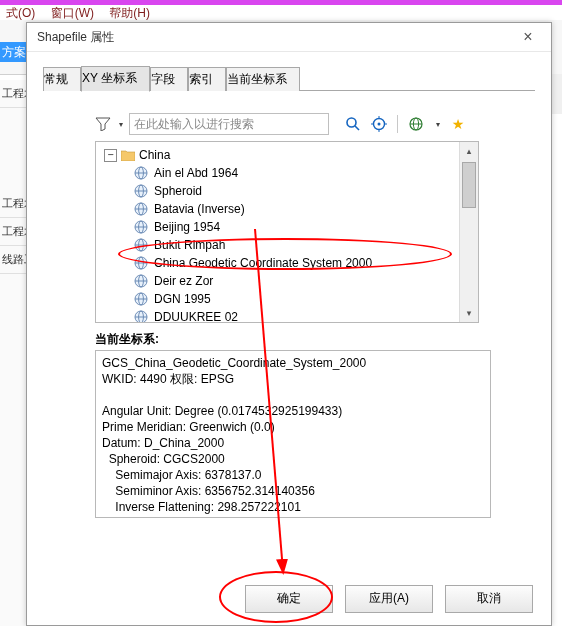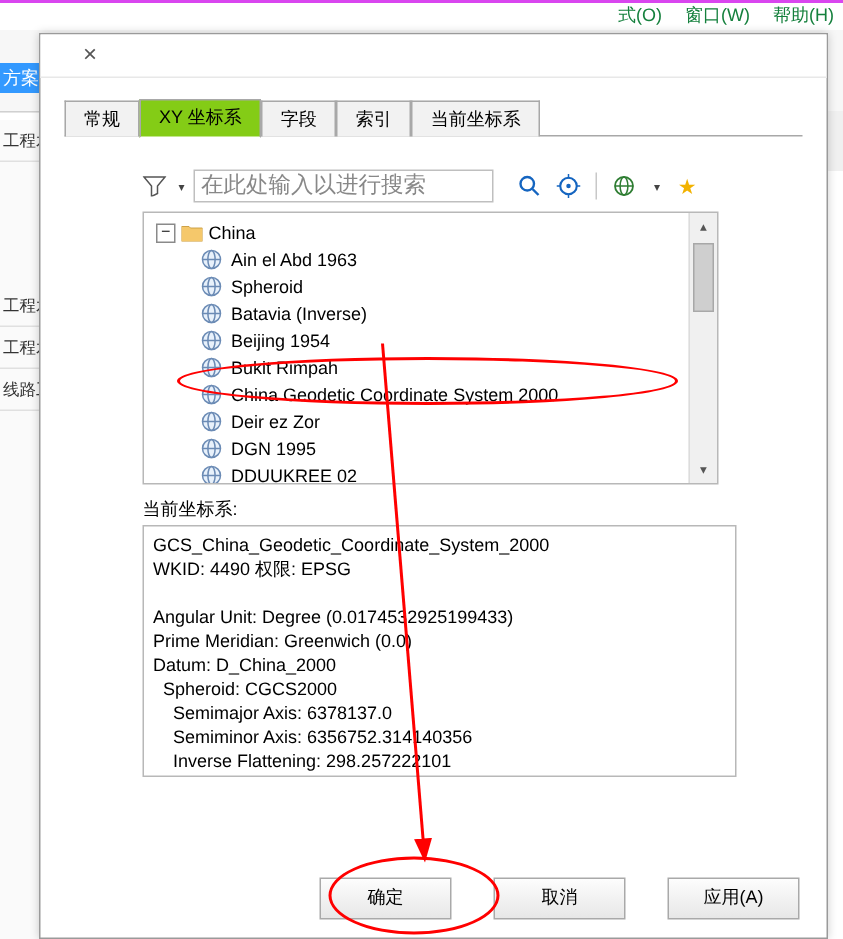--- a/index.html
+++ b/index.html
@@ -1,46 +1,46 @@
 <!DOCTYPE html>
 <html><head>
 <meta charset="utf-8">
 <style>
   html,body{margin:0;padding:0;font-family:"Microsoft YaHei","Segoe UI",Tahoma,sans-serif;font-size:12px;background:#fff;color:#000;}
   .root{position:relative;width:562px;height:626px;overflow:hidden;background:#fff;}
 
   
-  .menubar{position:absolute;left:0;top:0;width:562px;height:18px;border-top:2px solid #d946ef;color:#15803d;text-align:right;}
+  .menubar{position:absolute;left:0;top:0;width:562px;height:18px;border-top:5px solid #d946ef;color:#7f1d1d;}
   .menubar span{display:inline-block;padding:0 6px;}
   .bg-toolbar{position:absolute;left:0;top:20px;width:562px;height:54px;background:#f7f7f7;border-bottom:1px solid #d0d0d0;}
   .bg-toolbar .hl{position:absolute;left:0;top:22px;width:44px;height:20px;background:#3399ff;color:#fff;font-size:12px;line-height:20px;padding-left:2px;}
   .bg-sidebar{position:absolute;left:0;top:80px;width:44px;height:546px;background:#fafafa;border-right:1px solid #d0d0d0;}
   .bg-sidebar div{writing-mode:horizontal-tb;font-size:11px;color:#333;padding:6px 2px;border-bottom:1px solid #e0e0e0;}
   
   .bg-right{position:absolute;right:0;top:74px;width:14px;height:40px;background:#f0f0f0;}
 
   
   .dialog{position:absolute;left:26px;top:22px;width:524px;height:602px;background:#fff;border:1px solid #9a9a9a;box-shadow:0 0 6px rgba(0,0,0,.2);}
   .titlebar{height:28px;line-height:28px;padding-left:10px;background:#fff;border-bottom:1px solid #e8e8e8;display:flex;align-items:center;}
   .titlebar .ttl{flex:1;color:#333;}
   .titlebar .closex{width:46px;text-align:center;color:#555;font-size:16px;font-family:Arial;}
   .body{position:relative;padding:10px 16px 0 16px;}
 
   
   .tabs{height:24px;border-bottom:1px solid #a8a8a8;display:flex;margin-top:4px;}
-  .tab{border:1px solid #a8a8a8;border-bottom:none;background:#fff;margin-right:0;padding:3px 12px 0 12px;height:20px;position:relative;top:1px;}
-  .tab.active{background:#84cc16;border-bottom:1px solid #fff;height:21px;top:0px;z-index:2;}
+  .tab{border:1px solid #a8a8a8;border-bottom:none;background:#fff;margin-right:0;padding:3px 12px 0 0;height:20px;position:relative;top:1px;}
+  .tab.active{background:#e5e5e5;border-bottom:1px solid #fff;height:21px;top:0px;z-index:2;}
   .tab.inactive{background:#f2f2f2;}
 
   
   .toolrow{display:flex;align-items:center;margin:22px 0 6px 52px;gap:6px;}
   .filter-icn{width:16px;height:14px;display:inline-block;position:relative;}
   .filter-icn svg{display:block;}
   .drop-tri{font-size:8px;color:#444;margin-left:2px;}
-  .search{flex:0 0 190px;height:20px;border:1px solid #bfbfbf;padding:0 4px;color:#888;line-height:20px;font-size:15px;background:#fff;}
+  .search{flex:0 0 190px;height:20px;border:1px solid #bfbfbf;padding:0 4px;color:#888;line-height:20px;font-size:12px;background:#fff;}
   .tool-icons{display:flex;align-items:center;gap:10px;margin-left:10px;}
   .ico{width:16px;height:16px;display:inline-flex;align-items:center;justify-content:center;}
   .sep{width:1px;height:18px;background:#c8c8c8;}
   .star{color:#f2b200;font-size:14px;}
 
   
   .treebox{position:relative;margin-left:52px;width:382px;height:180px;border:1px solid #b8b8b8;background:#fff;overflow:hidden;}
   .tree{padding:4px 4px 4px 8px;}
   .node{display:flex;align-items:center;height:18px;gap:4px;}
   .node .exp{width:11px;height:11px;border:1px solid #8a8a8a;font-size:10px;line-height:9px;text-align:center;font-family:Consolas,monospace;color:#333;}
@@ -50,27 +50,27 @@
   .vscroll{position:absolute;right:0;top:0;width:18px;height:100%;background:#f0f0f0;border-left:1px solid #dcdcdc;display:flex;flex-direction:column;}
   .vscroll .btn{height:18px;background:#f0f0f0;display:flex;align-items:center;justify-content:center;color:#555;font-size:9px;}
   .vscroll .track{flex:1;position:relative;}
   .vscroll .thumb{position:absolute;left:2px;right:2px;top:2px;height:44px;background:#cfcfcf;border:1px solid #a8a8a8;}
 
   
   .anno-ellipse{position:absolute;border:2px solid #ff0000;border-radius:50%;pointer-events:none;}
   .anno-arrow{position:absolute;pointer-events:none;}
 
   
-  .curlabel{margin:8px 0 2px 52px;}
+  .curlabel{margin:8px 0 2px 52px;font-weight:bold;}
 
   
   .details{margin-left:52px;width:382px;height:158px;border:1px solid #b8b8b8;background:#fff;padding:4px 6px;font-size:12px;line-height:16px;white-space:pre;overflow:hidden;color:#000;}
 
   
-  .btnrow{position:absolute;left:0;right:0;bottom:12px;display:flex;justify-content:flex-end;gap:28px;padding-right:18px;}
+  .btnrow{position:absolute;left:0;right:0;bottom:12px;display:flex;justify-content:flex-end;gap:12px;padding-right:18px;}
   .wbtn{min-width:86px;height:26px;border:1px solid #a9a9a9;background:linear-gradient(#fdfdfd,#e7e7e7);text-align:center;line-height:24px;}
   .ell2{position:absolute;border:2px solid #ff0000;border-radius:50%;pointer-events:none;}
 </style>
 </head>
 <body>
 
 <div class="root">
 
   <div class="menubar">
     <span>式(O)</span>
@@ -84,20 +84,21 @@
     <div>工程水</div>
     <div style="height:70px;border:none"></div>
     <div>工程水</div>
     <div>工程水</div>
     <div>线路工</div>
   </div>
   <div class="bg-right"></div>
 
   <div class="dialog">
     <div class="titlebar">
+      <span class="ttl">Shapefile 属性</span>
       <span class="closex">×</span>
     </div>
 
     <div class="body">
 
       <div class="tabs">
         <div class="tab inactive">常规</div>
         <div class="tab active">XY 坐标系</div>
         <div class="tab inactive">字段</div>
         <div class="tab inactive">索引</div>
@@ -153,21 +154,21 @@
             </span>
             <span>China</span>
           </div>
           <div id="leaves">
               <div class="leaf">
                 <span class="globe"><svg viewBox="0 0 14 14" width="14" height="14">
                     <circle cx="7" cy="7" r="6" fill="#e8f1fb" stroke="#6b8bb5"></circle>
                     <ellipse cx="7" cy="7" rx="2.4" ry="6" fill="none" stroke="#6b8bb5"></ellipse>
                     <line x1="1" y1="7" x2="13" y2="7" stroke="#6b8bb5"></line>
                   </svg></span>
-                <span>Ain el Abd 1963</span>
+                <span>Ain el Abd 1964</span>
               </div>
               <div class="leaf">
                 <span class="globe"><svg viewBox="0 0 14 14" width="14" height="14">
                     <circle cx="7" cy="7" r="6" fill="#e8f1fb" stroke="#6b8bb5"></circle>
                     <ellipse cx="7" cy="7" rx="2.4" ry="6" fill="none" stroke="#6b8bb5"></ellipse>
                     <line x1="1" y1="7" x2="13" y2="7" stroke="#6b8bb5"></line>
                   </svg></span>
                 <span>Spheroid</span>
               </div>
               <div class="leaf">
@@ -248,22 +249,22 @@
 Prime Meridian: Greenwich (0.0)
 Datum: D_China_2000
   Spheroid: CGCS2000
     Semimajor Axis: 6378137.0
     Semiminor Axis: 6356752.314140356
     Inverse Flattening: 298.257222101</div>
     </div>
 
     <div class="btnrow">
       <div class="wbtn">确定</div>
+      <div class="wbtn">应用(A)</div>
       <div class="wbtn">取消</div>
-      <div class="wbtn">应用(A)</div>
     </div>
 
     <div class="ell2" style="left:192px;bottom:2px;width:110px;height:48px;"></div>
 
     <svg class="anno-arrow" style="left:0;top:0;" width="524" height="600">
       <defs>
           <marker id="ah" markerWidth="10" markerHeight="10" refX="6" refY="3" orient="auto">
             <path d="M0,0 L8,3 L0,6 z" fill="#ff0000"></path>
           </marker>
         </defs>

